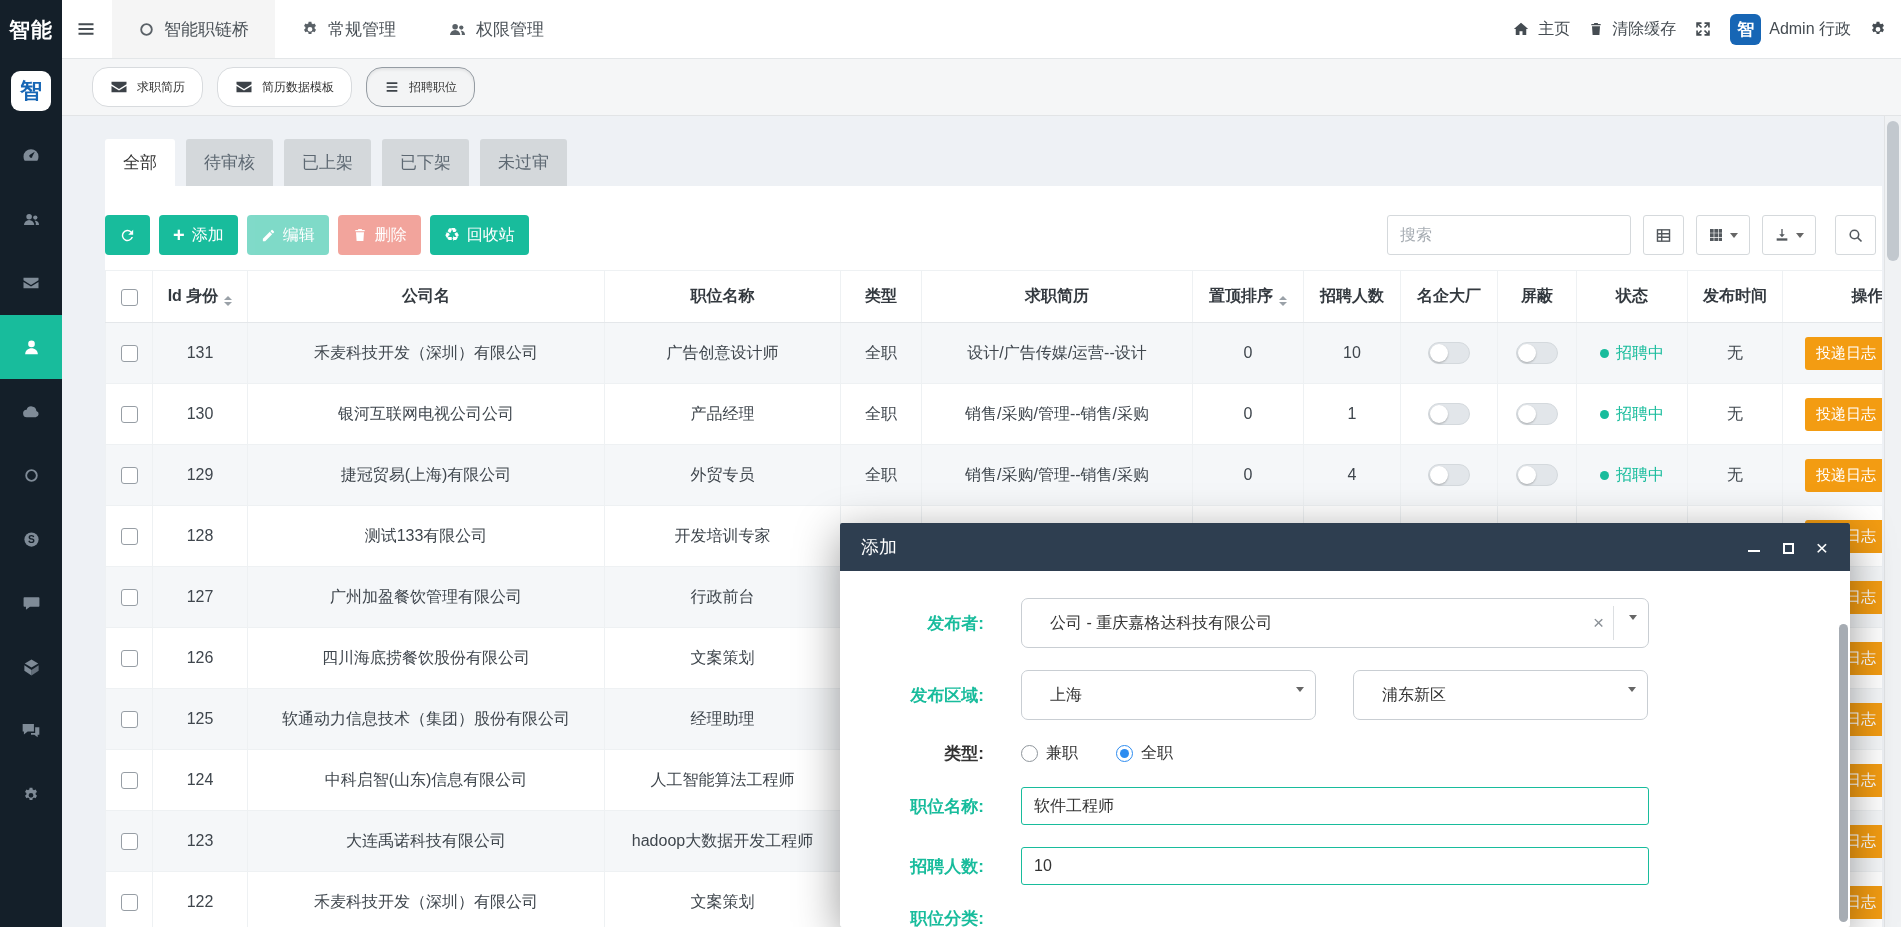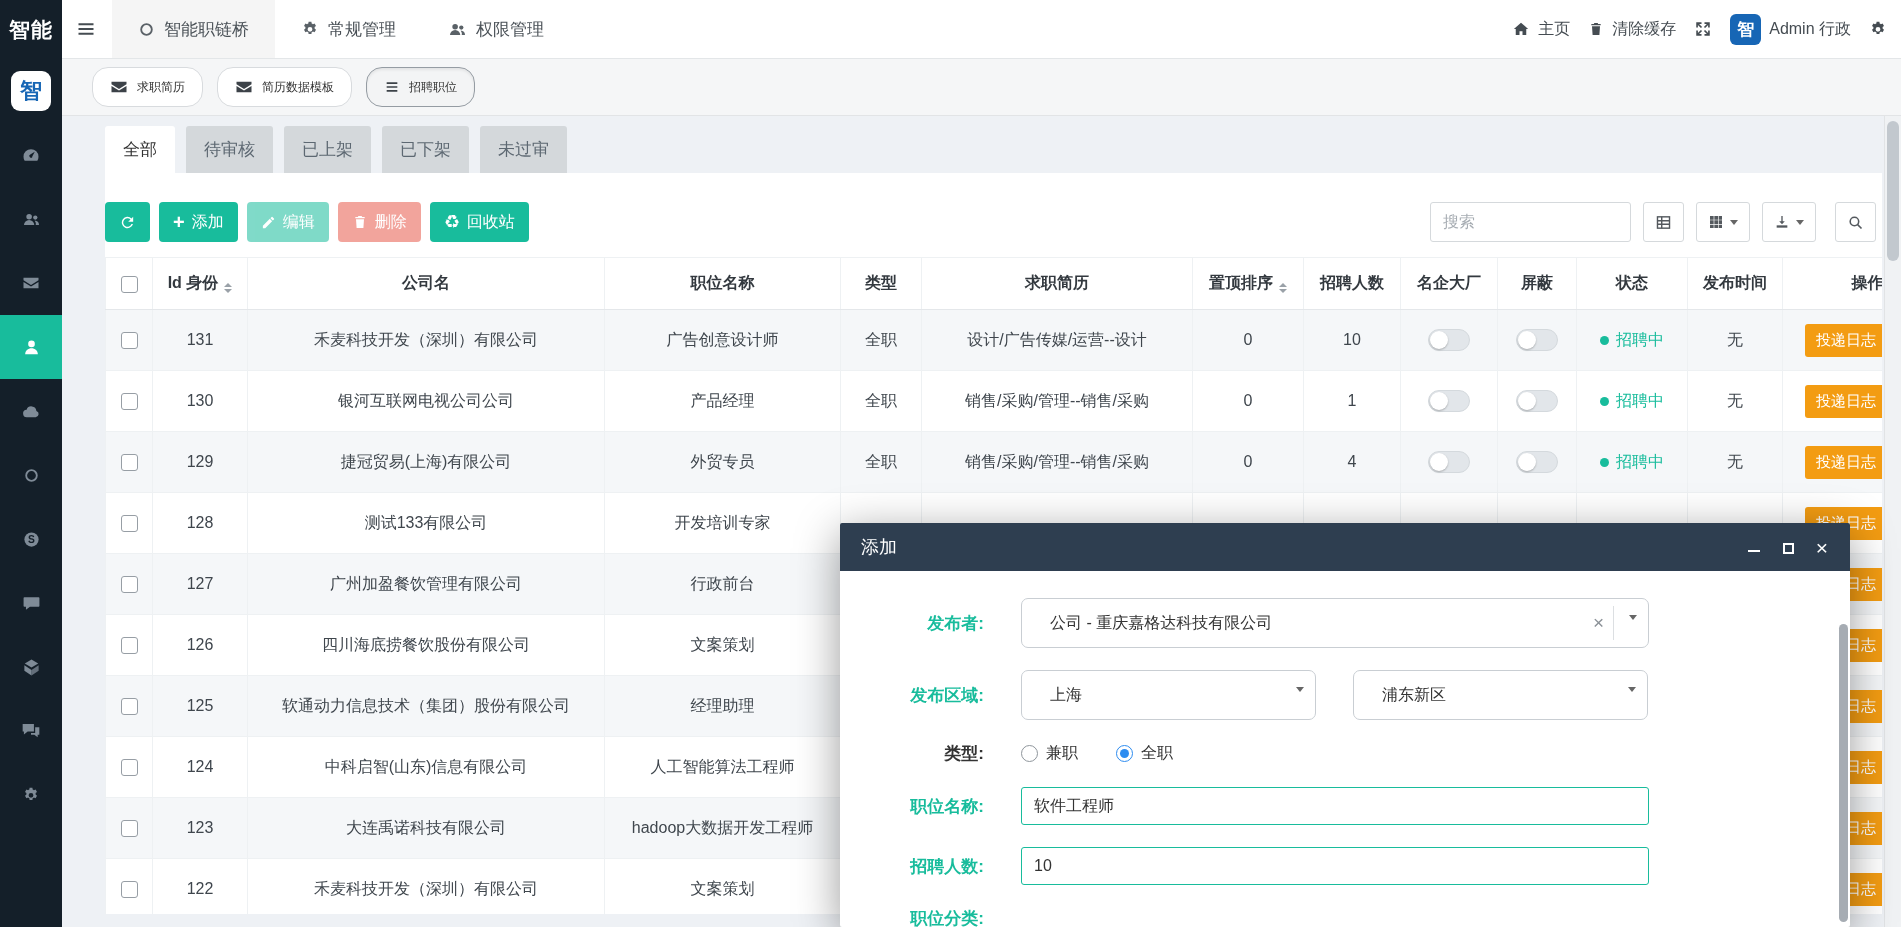--- a/index.html
+++ b/index.html
@@ -25,36 +25,36 @@
   .tb-item { display:flex; align-items:center; gap:8px; cursor:pointer; }
   .tb-avatar { width:31px; height:31px; border-radius:6px; background:#1766b5; color:#fff; font-weight:bold; font-size:17px; display:flex; align-items:center; justify-content:center; }
 
   
   .subnav { position:absolute; left:62px; top:59px; width:1839px; height:57px; background:#f5f6f7; border-bottom:1px solid #e2e4e6; display:flex; align-items:center; gap:14px; padding:0 30px; z-index:20; }
   .subtab { height:40px; background:#fff; border:1px solid #d8dbde; border-radius:16px; display:flex; align-items:center; gap:9px; padding:0 17px; font-size:12px; color:#333; cursor:pointer; }
   .subtab .icon { color:#3c4248; }
   .subtab.active { border-color:#959ca3; background:#f3f4f5; box-shadow:inset 0 2px 3px rgba(0,0,0,.07); }
 
   
-  .panel { position:absolute; left:105px; top:126px; width:1777px; z-index:10; }
+  .panel { position:absolute; left:105px; top:139px; width:1777px; z-index:10; }
   .filter-tabs { display:flex; height:47px; }
   .ftab { padding:0 18px; min-width:64px; display:flex; align-items:center; justify-content:center; font-size:17px; color:#5d6872; background:#d4d8db; margin-right:11px; border-radius:3px 3px 0 0; cursor:pointer; }
   .ftab.active { background:#fff; color:#333; }
   .panel-body { background:#fff; height:741px; overflow:hidden; }
 
   .toolbar { display:flex; align-items:center; padding:29px 6px 15px 0; }
   .btn { height:40px; border:none; border-radius:4px; background:#18bc9c; color:#fff; font-size:16px; font-family:inherit; display:flex; align-items:center; gap:7px; padding:0 14px; cursor:pointer; }
   .btn + .btn { margin-left:9px; }
   .btn.is-disabled-teal { opacity:.55; }
   .btn.red { background:#e74c3c; opacity:.5; }
   .btn .g { font-size:18px; line-height:0; }
   .plus-glyph { font-size:20px; font-weight:bold; line-height:0; }
 
   .toolbar-right { margin-left:auto; display:flex; align-items:center; }
-  .search-input { width:201px; height:40px; border:1px solid #d5d9dc; border-radius:3px; padding:0 12px; font-size:16px; font-family:inherit; color:#333; background:#fff; }
+  .search-input { width:244px; height:40px; border:1px solid #d5d9dc; border-radius:3px; padding:0 12px; font-size:16px; font-family:inherit; color:#333; background:#fff; }
   .search-input::placeholder { color:#a7adb3; }
   .tool-btn { height:40px; background:#fff; border:1px solid #d5d9dc; border-radius:3px; display:flex; align-items:center; gap:6px; padding:0 11px; color:#54595e; margin-left:12px; cursor:pointer; }
   .tool-btn.search { margin-left:19px; }
   .caret { width:0; height:0; border-left:4.5px solid transparent; border-right:4.5px solid transparent; border-top:5px solid #666; display:inline-block; }
 
   
   .table-wrap { width:1777px; overflow:hidden; }
   table { border-collapse:collapse; table-layout:fixed; width:1847px; }
   th, td { border:1px solid #eef1f3; text-align:center; white-space:nowrap; overflow:hidden; }
   thead th { height:52px; font-size:16px; font-weight:bold; color:#33393f; background:#fff; border-bottom:1px solid #e4e7ea; }

